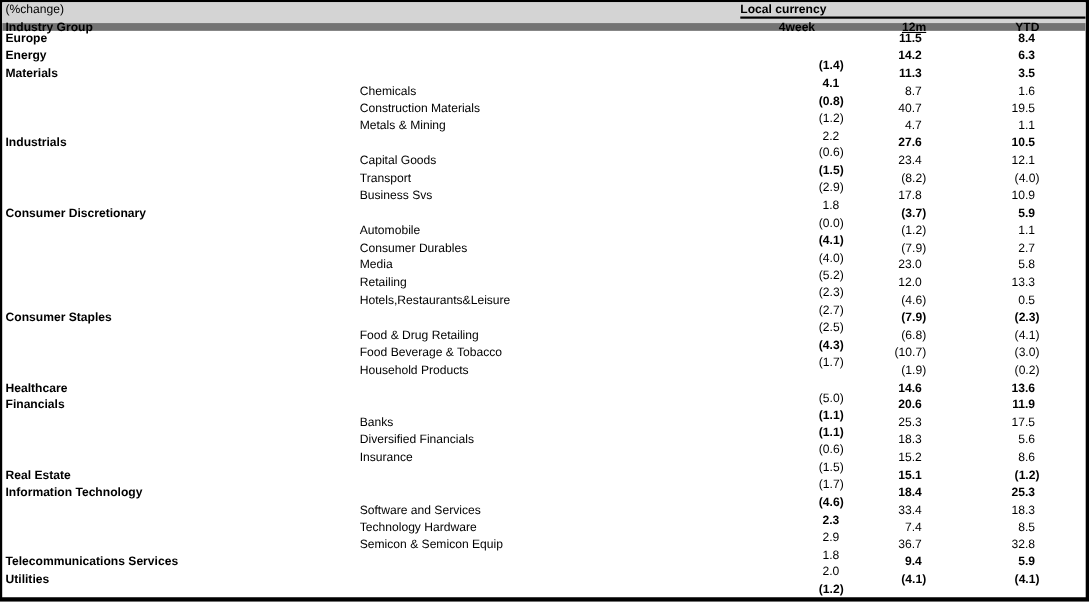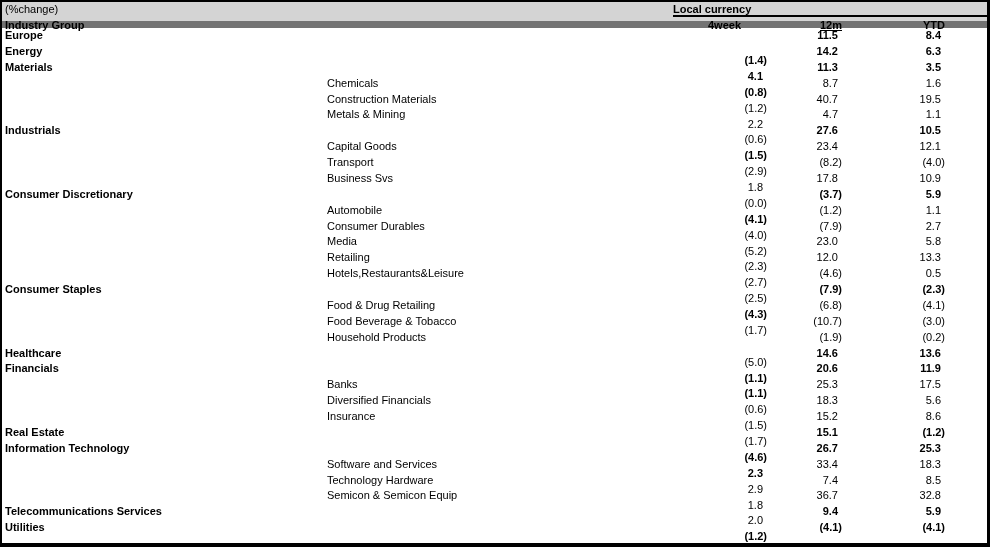--- a/index.html
+++ b/index.html
@@ -246,21 +246,21 @@
         <div class="cell group-label">Real Estate</div>
         <div class="cell sub-label"></div>
         <div class="cell val v0">(4.6)</div>
         <div class="cell val v1 pad">15.1</div>
         <div class="cell val v2">(1.2)</div>
       </div>
       <div class="row bold">
         <div class="cell group-label">Information Technology</div>
         <div class="cell sub-label"></div>
         <div class="cell val v0 pad">2.3</div>
-        <div class="cell val v1 pad">26.7</div>
+        <div class="cell val v1 pad">18.4</div>
         <div class="cell val v2 pad">25.3</div>
       </div>
       <div class="row">
         <div class="cell group-label"></div>
         <div class="cell sub-label">Software and Services</div>
         <div class="cell val v0 pad">2.9</div>
         <div class="cell val v1 pad">33.4</div>
         <div class="cell val v2 pad">18.3</div>
       </div>
       <div class="row">

